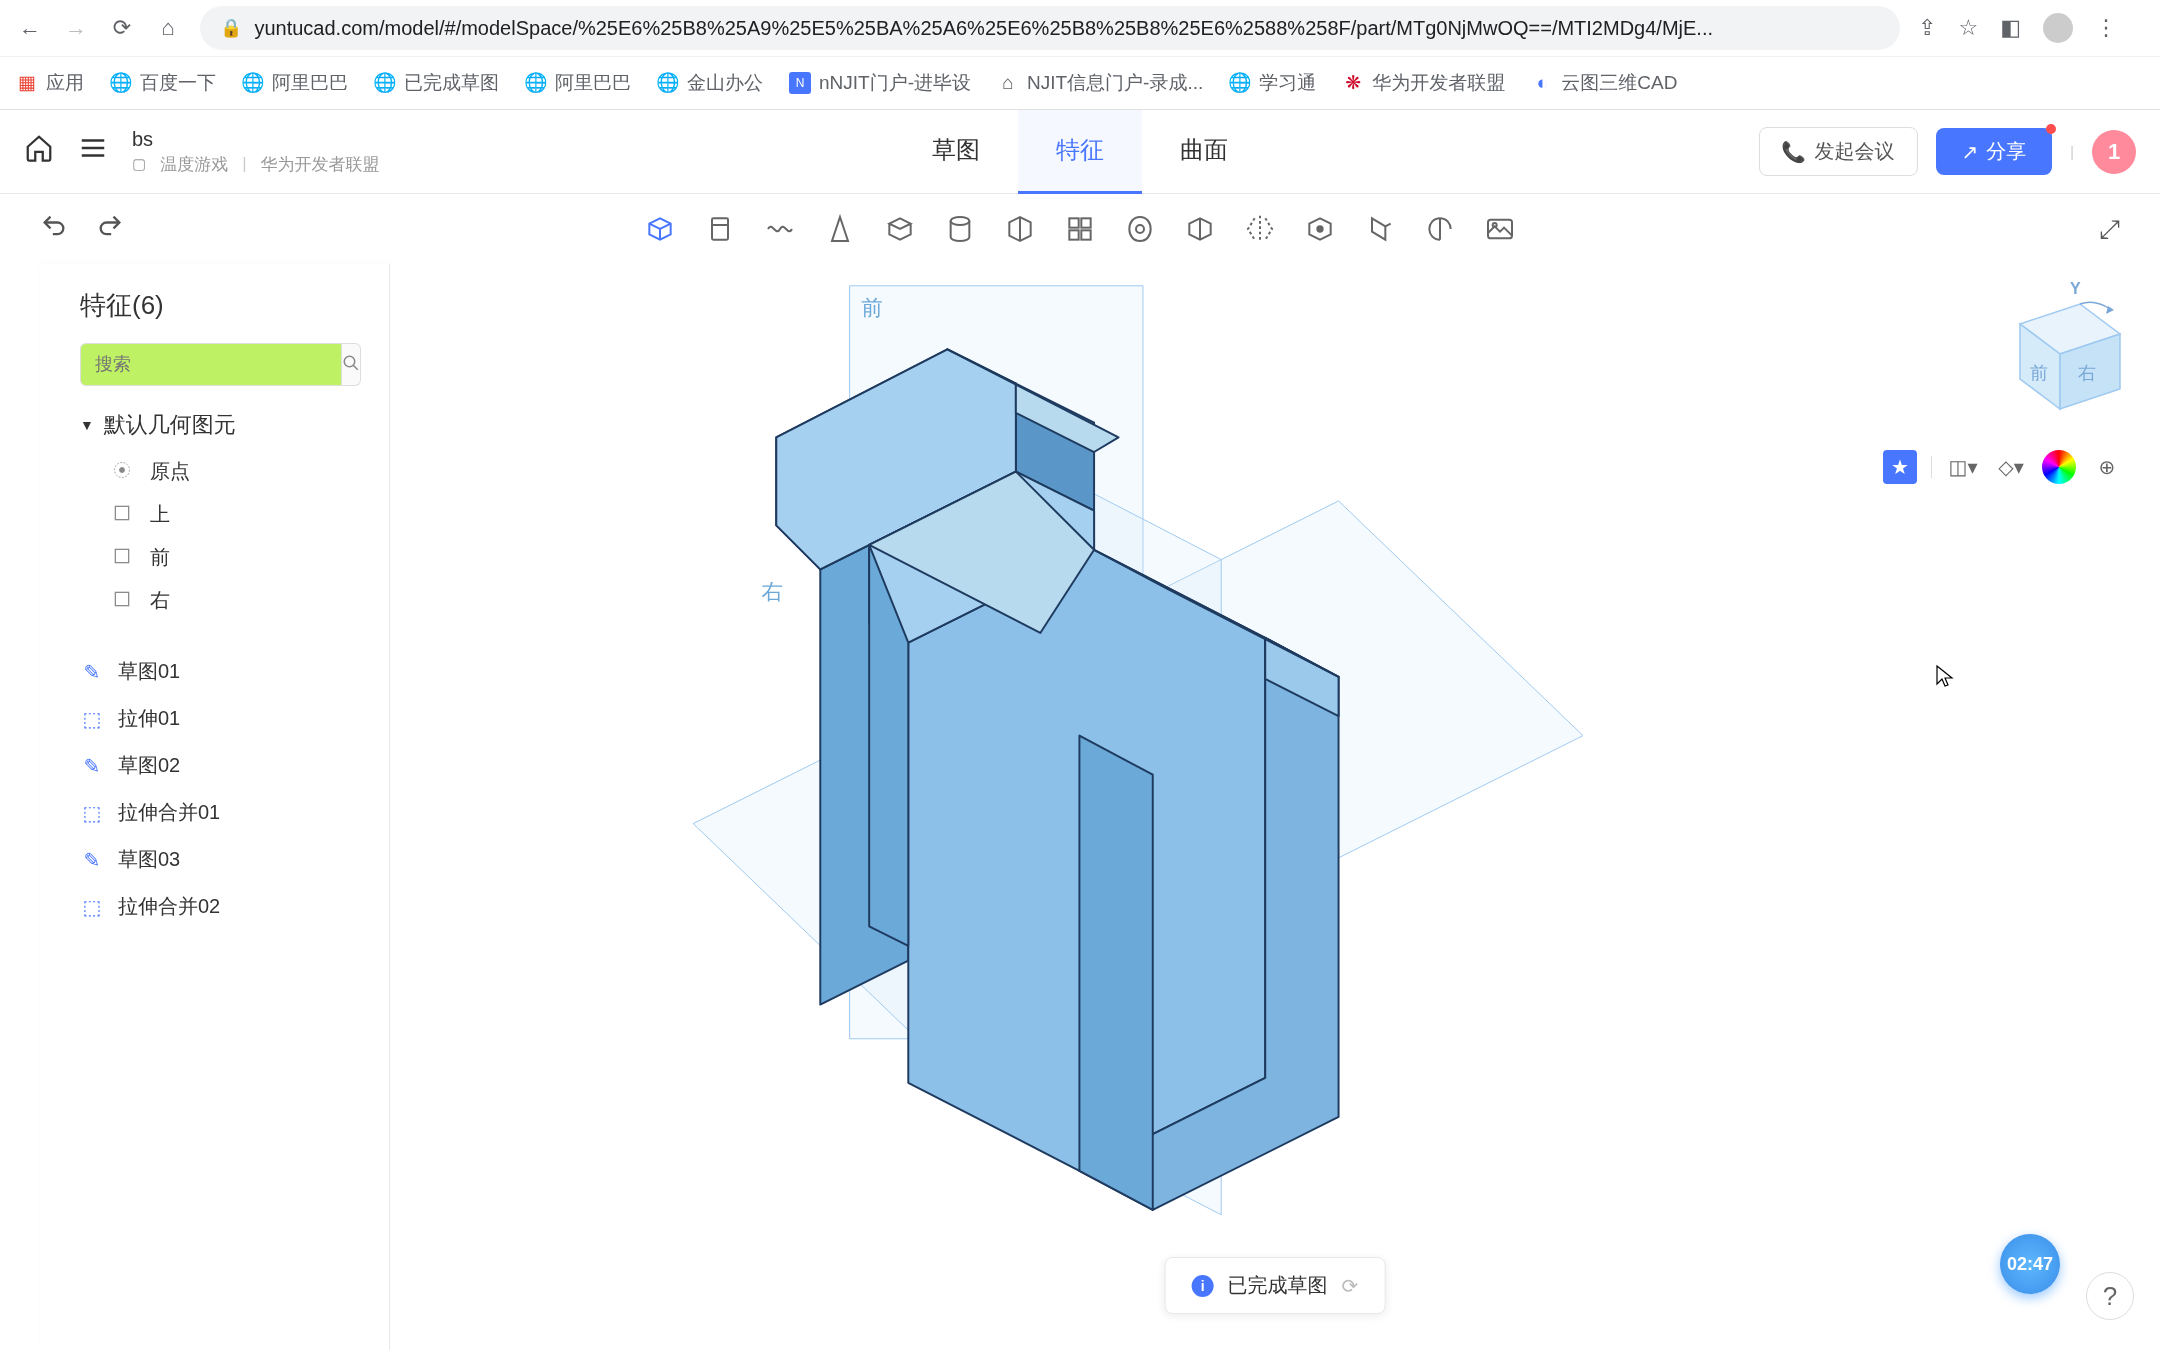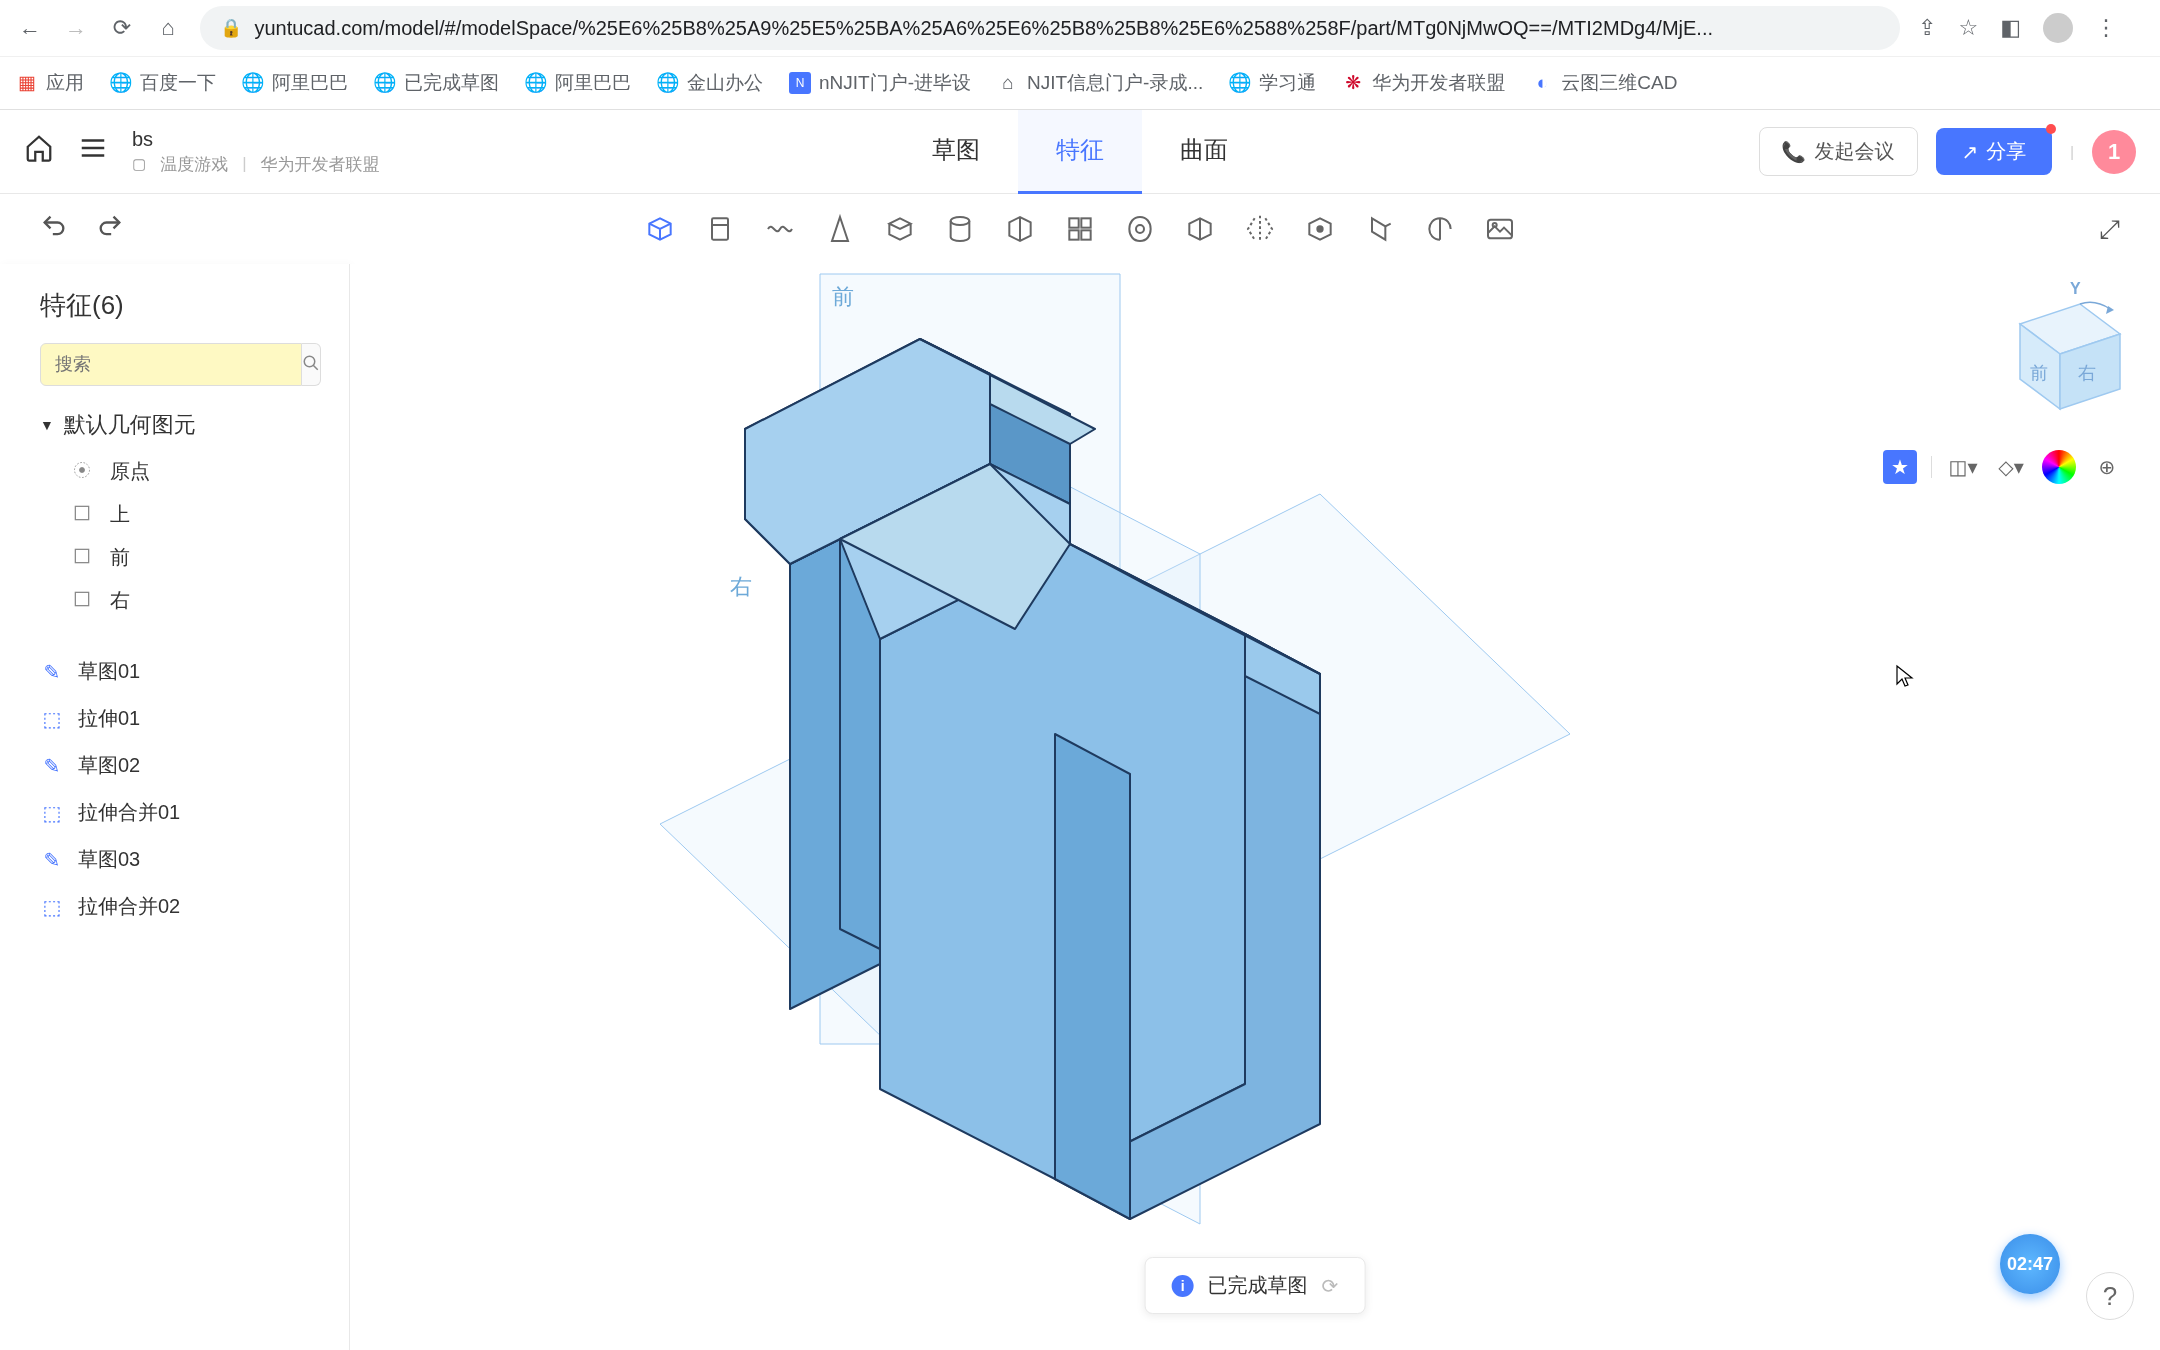--- a/index.html
+++ b/index.html
@@ -38,27 +38,27 @@
     .toolbar-row { height: 70px; display: flex; align-items: center; padding: 0 40px; position: relative; }
     .undo-redo { display: flex; gap: 28px; }
     .undo-redo span { font-size: 28px; color: #555; cursor: pointer; }
     .feature-tools { position: absolute; left: 50%; transform: translateX(-50%); display: flex; gap: 20px; }
     .tool-icon { width: 40px; height: 40px; display: flex; align-items: center; justify-content: center; color: #666; cursor: pointer; }
     .tool-icon svg { width: 32px; height: 32px; }
     .tool-icon.active { color: #4876ff; }
     .fullscreen-btn { margin-left: auto; font-size: 26px; color: #555; cursor: pointer; }
     
     
-    .main-area { display: flex; height: calc(100% - 264px); position: relative; }
+    .main-area { display: flex; height: calc(100% - 264px); position: relative; margin-left: 40px; }
     
     
     .sidebar { width: 350px; border-right: 1px solid #e8e8e8; padding: 24px 0; background: #fff; box-shadow: 2px 0 8px rgba(0,0,0,0.03); }
     .sidebar-title { font-size: 26px; font-weight: 500; padding: 0 40px 20px; }
     .search-box { display: flex; margin: 0 40px 24px; }
-    .search-input { flex: 1; border: 1px solid #ddd; border-radius: 6px 0 0 6px; padding: 10px 14px; font-size: 18px; background: #fef9c3; }
+    .search-input { flex: 1; border: 1px solid #ddd; border-radius: 6px 0 0 6px; padding: 10px 14px; font-size: 18px; background: #bef264; }
     .search-btn { border: 1px solid #ddd; border-left: none; border-radius: 0 6px 6px 0; width: 44px; background: #fafafa; color: #888; cursor: pointer; }
     .tree-section { padding: 0 40px; }
     .tree-header { display: flex; align-items: center; gap: 10px; font-size: 22px; margin: 10px 0; cursor: pointer; }
     .tree-caret { font-size: 14px; }
     .tree-items { padding-left: 30px; }
     .tree-item { display: flex; align-items: flex-start; gap: 16px; padding: 8px 0; font-size: 20px; color: #333; cursor: pointer; }
     .tree-item-icon { width: 24px; height: 24px; display: inline-flex; align-items: center; justify-content: center; color: #888; }
     .feature-list { padding: 26px 40px 0; }
     .feature-item { display: flex; align-items: center; gap: 14px; padding: 10px 0; font-size: 20px; color: #333; cursor: pointer; }
     

